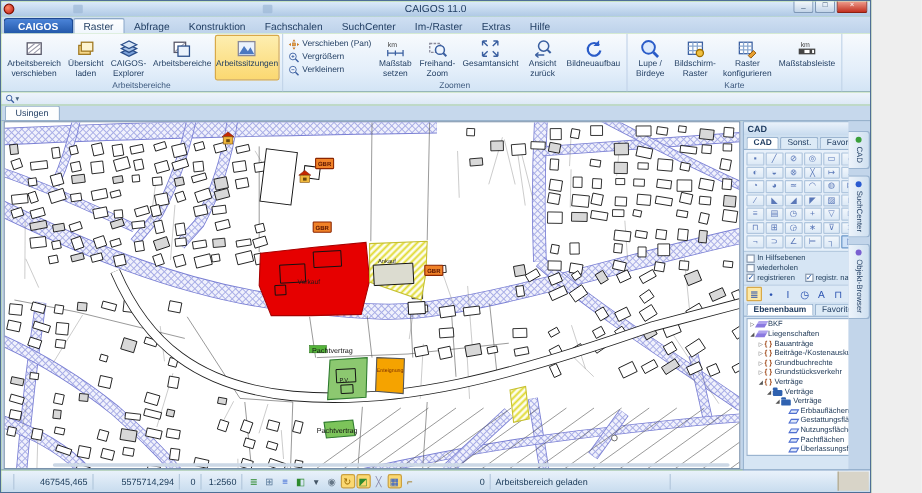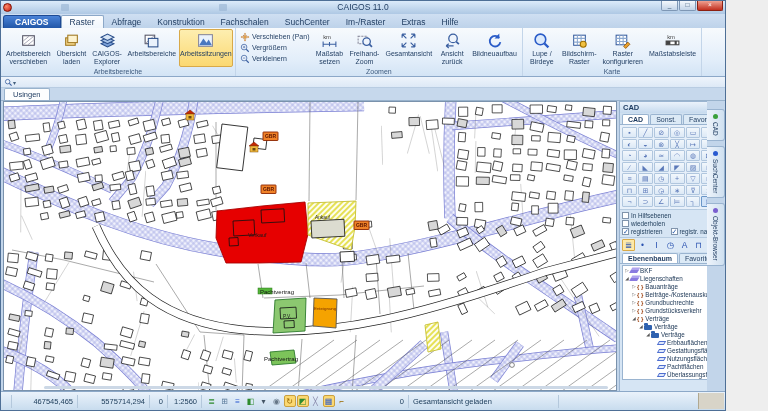--- a/index.html
+++ b/index.html
@@ -924,16 +924,16 @@
         <div class="sicon" style="color:#445566">▾</div>
         <div class="sicon" style="color:#667788">◉</div>
         <div class="sicon on" style="color:#9a6a00">↻</div>
         <div class="sicon on" style="color:#2e8b2e">◩</div>
         <div class="sicon" style="color:#8888aa">╳</div>
         <div class="sicon on" style="color:#2a5ad0">▦</div>
         <div class="sicon" style="color:#9a6a00">⌐</div>
       </div>
       <div style="width:42px"></div>
       <div class="scell" style="width:16px">0</div>
-      <div class="scell left" style="width:150px">Gesamtansicht geladen</div>
+      <div class="scell left" style="width:150px">Arbeitsbereich geladen</div>
       <div class="grip"></div>
     </div>
 </div>
 
 </body></html>

